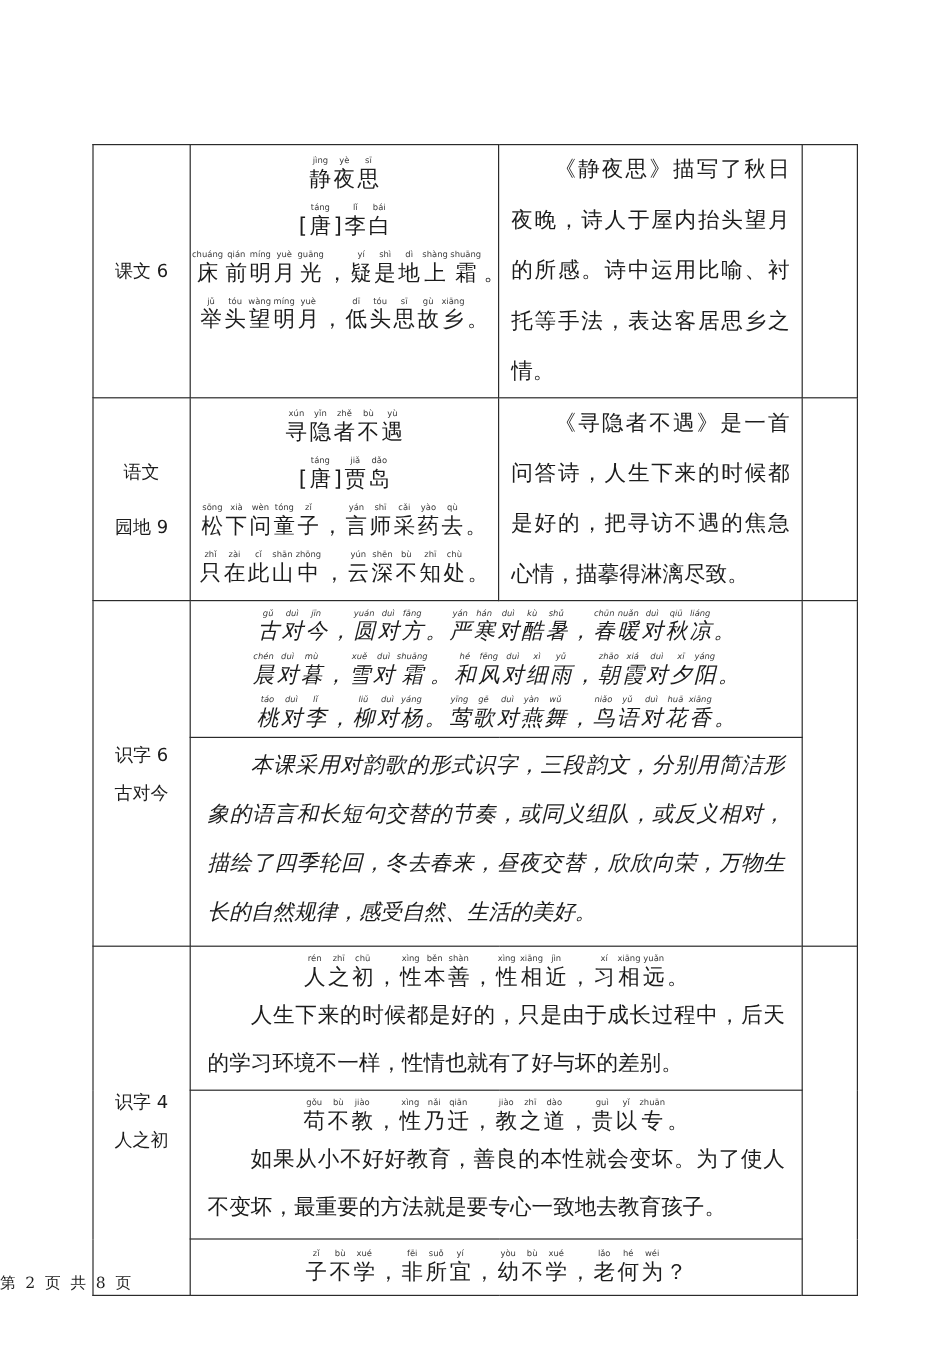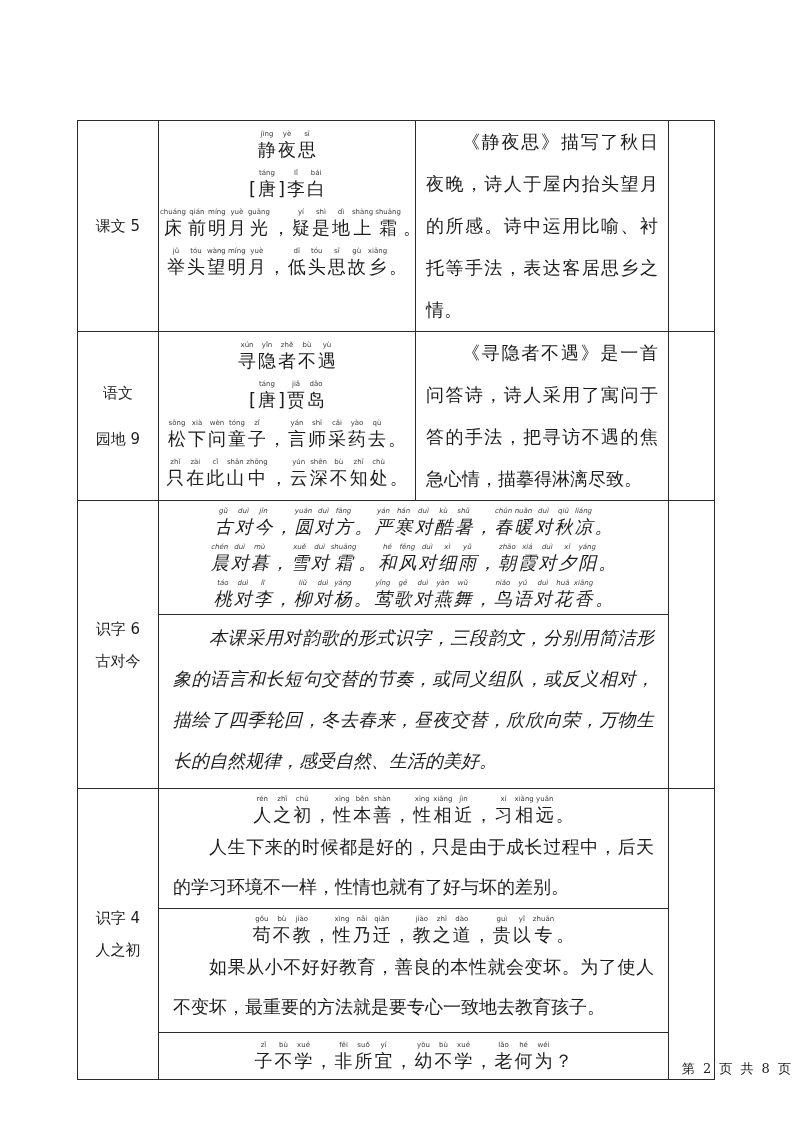--- a/index.html
+++ b/index.html
@@ -60,42 +60,42 @@
   td.rhyme { padding-top: 5px; }
   td.rhyme .rline { margin-bottom: 4px; font-style: italic; }
 
   td.section .rline { margin: 5px 0 2px 0; }
   td.section.mid { vertical-align: middle; }
   td.section.mid .rline { margin: 0; }
 
   .footer {
     position: absolute;
     left: 0; right: 0; top: 1060px;
-    text-align: right;
+    text-align: left;
     font-size: 13px;
     letter-spacing: 2px;
     font-family: "DejaVu Serif", serif;
   }
 </style>
 </head>
 <body>
 
 <div class="page">
   <table class="grid">
     <colgroup>
       <col style="width:81px">
       <col style="width:257px">
       <col style="width:253px">
       <col style="width:46px">
     </colgroup>
     <tbody>
 
       <tr style="height:169px">
         <td class="lab">
-            <div>课文 5</div>
+            <div>课文 6</div>
           </td>
         <td class="poem">
           <div class="rline"><span class="rchar"><span class="py">jìng</span><span class="zh">静</span></span><span class="rchar"><span class="py">yè</span><span class="zh">夜</span></span><span class="rchar"><span class="py">sī</span><span class="zh">思</span></span></div>
           <div class="rline"><span class="rchar"><span class="py">&nbsp;</span><span class="zh">[</span></span><span class="rchar"><span class="py">táng</span><span class="zh">唐</span></span><span class="rchar"><span class="py">&nbsp;</span><span class="zh">]</span></span><span class="rchar"><span class="py">lǐ</span><span class="zh">李</span></span><span class="rchar"><span class="py">bái</span><span class="zh">白</span></span></div>
           <div class="rline"><span class="rchar"><span class="py">chuáng</span><span class="zh">床</span></span><span class="rchar"><span class="py">qián</span><span class="zh">前</span></span><span class="rchar"><span class="py">míng</span><span class="zh">明</span></span><span class="rchar"><span class="py">yuè</span><span class="zh">月</span></span><span class="rchar"><span class="py">guāng</span><span class="zh">光</span></span><span class="rchar"><span class="py">&nbsp;</span><span class="zh">，</span></span><span class="rchar"><span class="py">yí</span><span class="zh">疑</span></span><span class="rchar"><span class="py">shì</span><span class="zh">是</span></span><span class="rchar"><span class="py">dì</span><span class="zh">地</span></span><span class="rchar"><span class="py">shàng</span><span class="zh">上</span></span><span class="rchar"><span class="py">shuāng</span><span class="zh">霜</span></span><span class="rchar"><span class="py">&nbsp;</span><span class="zh">。</span></span></div>
           <div class="rline"><span class="rchar"><span class="py">jǔ</span><span class="zh">举</span></span><span class="rchar"><span class="py">tóu</span><span class="zh">头</span></span><span class="rchar"><span class="py">wàng</span><span class="zh">望</span></span><span class="rchar"><span class="py">míng</span><span class="zh">明</span></span><span class="rchar"><span class="py">yuè</span><span class="zh">月</span></span><span class="rchar"><span class="py">&nbsp;</span><span class="zh">，</span></span><span class="rchar"><span class="py">dī</span><span class="zh">低</span></span><span class="rchar"><span class="py">tóu</span><span class="zh">头</span></span><span class="rchar"><span class="py">sī</span><span class="zh">思</span></span><span class="rchar"><span class="py">gù</span><span class="zh">故</span></span><span class="rchar"><span class="py">xiāng</span><span class="zh">乡</span></span><span class="rchar"><span class="py">&nbsp;</span><span class="zh">。</span></span></div>
         </td>
         <td class="note">
           <p class="np">《静夜思》描写了秋日夜晚，诗人于屋内抬头望月的所感。诗中运用比喻、衬托等手法，表达客居思乡之情。</p>
         </td>
@@ -107,21 +107,21 @@
             <div>语文</div>
             <div>园地 9</div>
           </td>
         <td class="poem">
           <div class="rline"><span class="rchar"><span class="py">xún</span><span class="zh">寻</span></span><span class="rchar"><span class="py">yǐn</span><span class="zh">隐</span></span><span class="rchar"><span class="py">zhě</span><span class="zh">者</span></span><span class="rchar"><span class="py">bù</span><span class="zh">不</span></span><span class="rchar"><span class="py">yù</span><span class="zh">遇</span></span></div>
           <div class="rline"><span class="rchar"><span class="py">&nbsp;</span><span class="zh">[</span></span><span class="rchar"><span class="py">táng</span><span class="zh">唐</span></span><span class="rchar"><span class="py">&nbsp;</span><span class="zh">]</span></span><span class="rchar"><span class="py">jiǎ</span><span class="zh">贾</span></span><span class="rchar"><span class="py">dǎo</span><span class="zh">岛</span></span></div>
           <div class="rline"><span class="rchar"><span class="py">sōng</span><span class="zh">松</span></span><span class="rchar"><span class="py">xià</span><span class="zh">下</span></span><span class="rchar"><span class="py">wèn</span><span class="zh">问</span></span><span class="rchar"><span class="py">tóng</span><span class="zh">童</span></span><span class="rchar"><span class="py">zǐ</span><span class="zh">子</span></span><span class="rchar"><span class="py">&nbsp;</span><span class="zh">，</span></span><span class="rchar"><span class="py">yán</span><span class="zh">言</span></span><span class="rchar"><span class="py">shī</span><span class="zh">师</span></span><span class="rchar"><span class="py">cǎi</span><span class="zh">采</span></span><span class="rchar"><span class="py">yào</span><span class="zh">药</span></span><span class="rchar"><span class="py">qù</span><span class="zh">去</span></span><span class="rchar"><span class="py">&nbsp;</span><span class="zh">。</span></span></div>
           <div class="rline"><span class="rchar"><span class="py">zhǐ</span><span class="zh">只</span></span><span class="rchar"><span class="py">zài</span><span class="zh">在</span></span><span class="rchar"><span class="py">cǐ</span><span class="zh">此</span></span><span class="rchar"><span class="py">shān</span><span class="zh">山</span></span><span class="rchar"><span class="py">zhōng</span><span class="zh">中</span></span><span class="rchar"><span class="py">&nbsp;</span><span class="zh">，</span></span><span class="rchar"><span class="py">yún</span><span class="zh">云</span></span><span class="rchar"><span class="py">shēn</span><span class="zh">深</span></span><span class="rchar"><span class="py">bù</span><span class="zh">不</span></span><span class="rchar"><span class="py">zhī</span><span class="zh">知</span></span><span class="rchar"><span class="py">chù</span><span class="zh">处</span></span><span class="rchar"><span class="py">&nbsp;</span><span class="zh">。</span></span></div>
         </td>
         <td class="note">
-          <p class="np">《寻隐者不遇》是一首问答诗，诗人采用了寓问于答的手法，把寻访不遇的焦急心情，描摹得淋漓尽致。</p>
+          <p class="np">《寻隐者不遇》是一首问答诗，人生下来的时候都是好的，把寻访不遇的焦急心情，描摹得淋漓尽致。</p>
         </td>
         <td class="empty"></td>
       </tr>
 
       <tr style="height:112px">
         <td class="lab tight" rowspan="2">
             <div>识字 6</div>
             <div>古对今</div>
           </td>
         <td class="rhyme" colspan="2">

